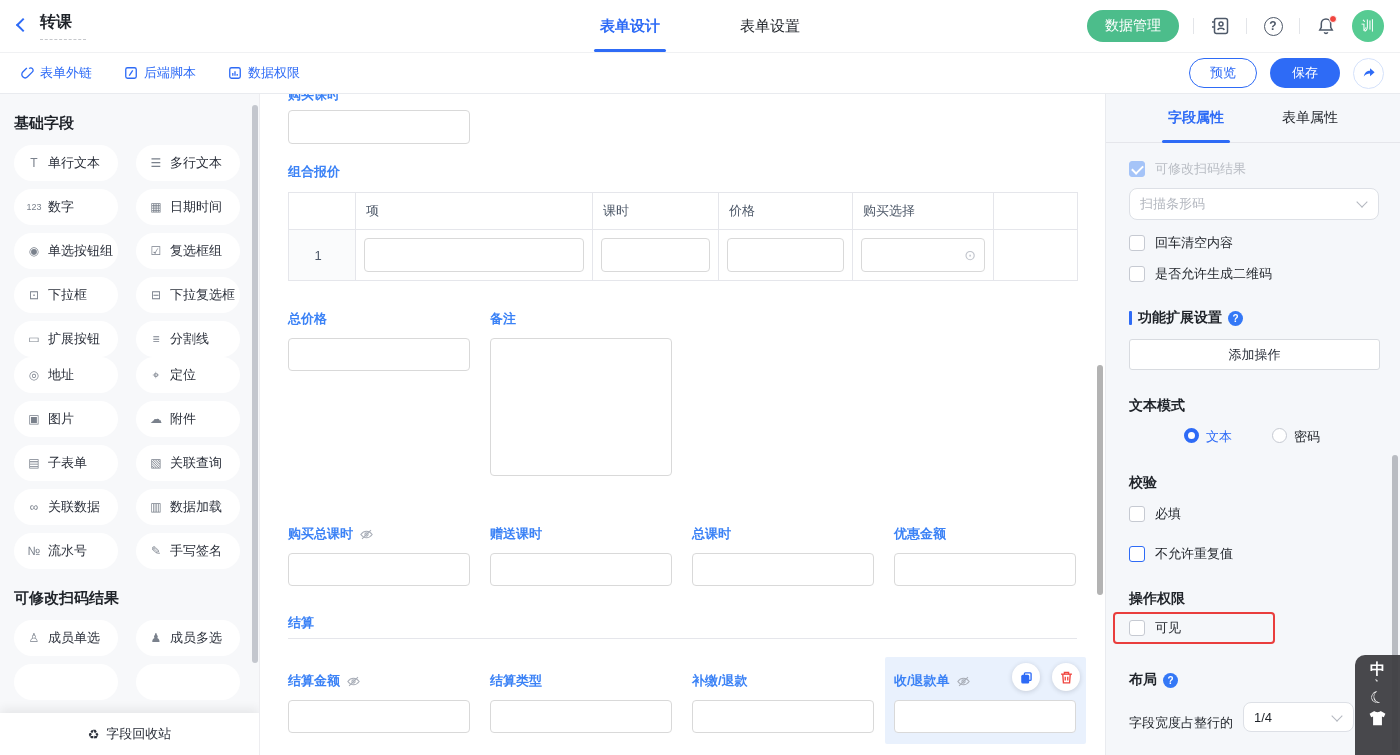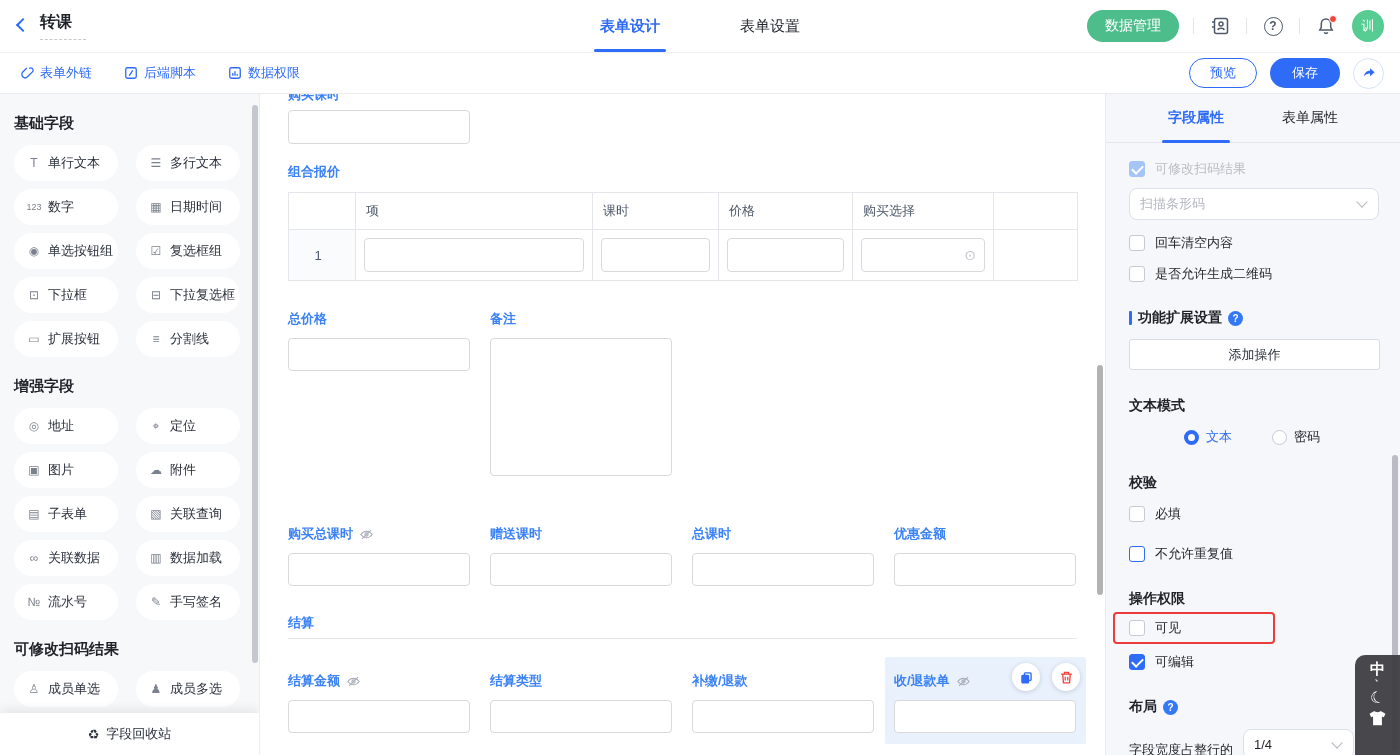--- a/index.html
+++ b/index.html
@@ -124,21 +124,21 @@
   .sel .ph { color:#b3b7bf; }
   .chev { width:8px; height:8px; border-right:1.6px solid #b3b7bf; border-bottom:1.6px solid #b3b7bf;
     transform:rotate(45deg); position:absolute; right:12px; top:9px; }
   .p-bold { font-weight:700; font-size:14px; display:flex; align-items:center; gap:6px; }
   .accent-bar { display:inline-block; width:3px; height:14px; background:#2e6bf6; border-radius:1px; }
   .qbadge { width:15px; height:15px; border-radius:50%; background:#3478f6; color:#fff; font-size:10px;
     font-weight:700; display:flex; align-items:center; justify-content:center; cursor:pointer; }
   .btn-add { margin-top:12px; width:251px; height:31px; background:#fff; border:1px solid #d8dbe0;
     border-radius:3px; font-size:13px; color:#2a2f3a; cursor:pointer; }
   .radio-row { margin-top:13px; display:flex; gap:40px; padding-left:55px; }
-  .radio { display:flex; align-items:center; gap:7px; cursor:pointer; }
+  .radio { display:flex; gap:7px; cursor:pointer; }
   .rdot { width:15px; height:15px; border-radius:50%; border:1px solid #c6cad2; background:#fff; flex:none; position:relative; }
   .rdot.on { border:4.5px solid #2e6bf6; }
   .redbox { margin-top:4px; margin-left:-16px; width:162px; height:32px; border:2px solid #e93d3d;
     border-radius:4px; display:flex; align-items:center; padding-left:14px; }
   .width-row { margin-top:13px; display:flex; align-items:flex-end; gap:10px; }
   .width-sel { width:111px; height:30px; }
   .panel-scroll { position:absolute; right:2px; top:361px; width:6px; height:296px;
     background:#b9bcc2; border-radius:3px; }
 
   
@@ -263,21 +263,20 @@
         </div>
       <div class="pill">
           <span class="ic">▭</span>
           <span>扩展按钮</span>
         </div>
       <div class="pill">
           <span class="ic">≡</span>
           <span>分割线</span>
         </div>
     </div>
-    <div class="sec-title">增强字段</div>
     <div class="pill-grid">
       <div class="pill">
           <span class="ic">◎</span>
           <span>地址</span>
         </div>
       <div class="pill">
           <span class="ic">⌖</span>
           <span>定位</span>
         </div>
       <div class="pill">
@@ -525,24 +524,20 @@
       <span>不允许重复值</span>
     </div>
 
     <div class="p-bold" style="margin-top:27px">操作权限</div>
     <div class="redbox">
       <div class="cbrow">
         <span class="cb"></span>
         <span>可见</span>
       </div>
     </div>
-    <div class="cbrow" style="margin-top:9px">
-      <span class="cb checked"></span>
-      <span>可编辑</span>
-    </div>
 
     <div class="p-bold" style="margin-top:27px">
       <span>布局</span>
       <span class="qbadge">?</span>
     </div>
     <div class="width-row">
       <span>字段宽度占整行的</span>
       <div class="sel width-sel">
         <span>1/4</span>
         <span class="chev"></span>

